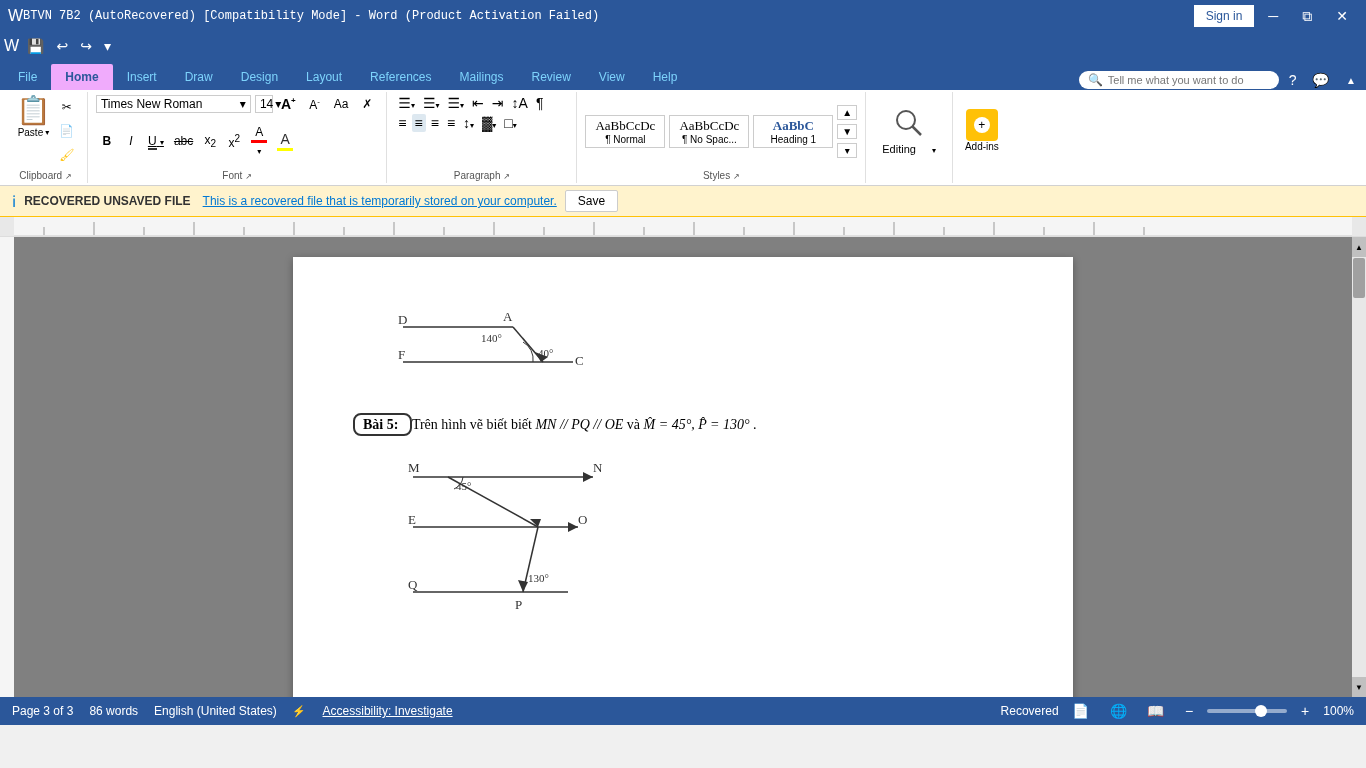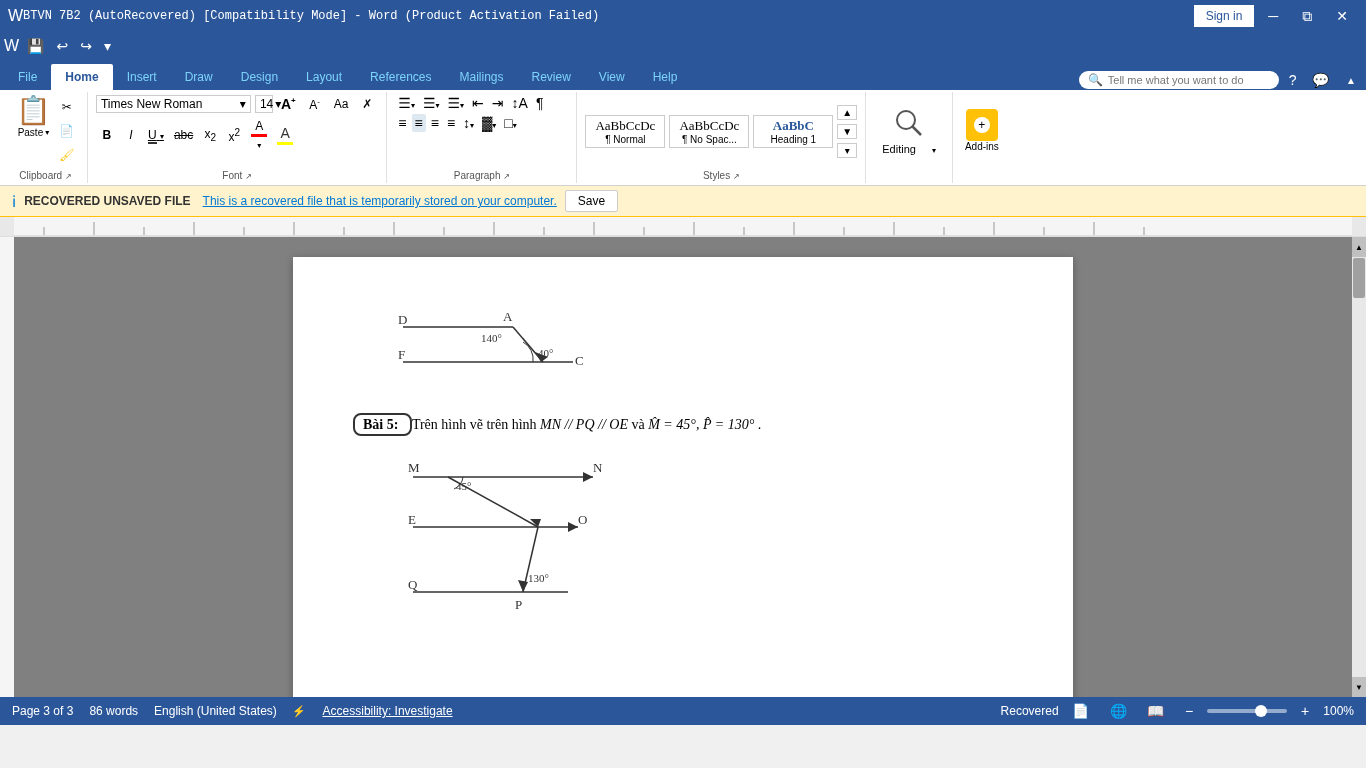--- a/index.html
+++ b/index.html
@@ -32,21 +32,21 @@
     }
     .ribbon-tab {
       padding: 6px 14px;
       color: #7dd3fc;
       cursor: pointer;
       font-size: 12px;
       background: transparent;
       border: none;
     }
     .ribbon-tab.active {
-      background: #ffffff;
+      background: #f0abfc;
       color: #2b579a;
       font-weight: bold;
       border-radius: 2px 2px 0 0;
     }
     .ribbon-tab-right {
       margin-left: auto;
       display: flex;
       align-items: center;
       gap: 4px;
     }
@@ -414,21 +414,21 @@
         </div>
       </div>
     </div>
     <div class="ribbon-group-label">
       <span>Clipboard</span>
       <span style="font-size:8px; cursor:pointer;">↗</span>
     </div>
   </div>
 
   <div class="ribbon-group" style="min-width:200px;">
-    <div style="display:flex; flex-direction:column; gap:2px;">
+    <div style="display:flex; flex-direction:column; gap:8px;">
 
       <div class="font-controls-row">
         <div class="select-box" style="width:155px;">
           <span>Times New Roman</span>
           <span style="margin-left:auto;">▾</span>
         </div>
         <div class="select-box" style="width:18px;">
           <span>14</span>
           <span>▾</span>
         </div>
@@ -625,21 +625,21 @@
             <text x="88" y="35" font-family="Times New Roman" font-size="11" fill="#333">140°</text>
 
             <text x="145" y="50" font-family="Times New Roman" font-size="11" fill="#333">40°</text>
           </svg>
         </div>
 
         <div style="margin-top:10px; margin-bottom:10px;">
           <span class="task-label">
             <b>Bài 5:</b>
           </span>
-          <span>Trên hình vẽ trên hình</span>
+          <span>Trên hình vẽ biết biết</span>
           <span style="font-style:italic; font-family:'Times New Roman',serif;"> MN // PQ // OE </span>
           <span>và</span>
           <span style="font-style:italic; font-family:'Times New Roman',serif;">
             M̂ = 45°, P̂ = 130°
           </span>
           <span>.</span>
         </div>
 
 
         <div class="diagram2" style="width:260px; margin-left:40px;">

